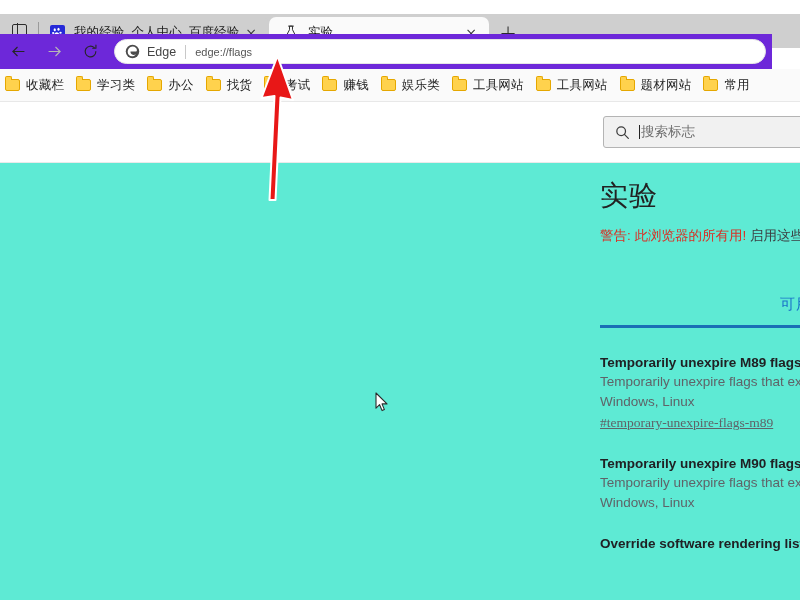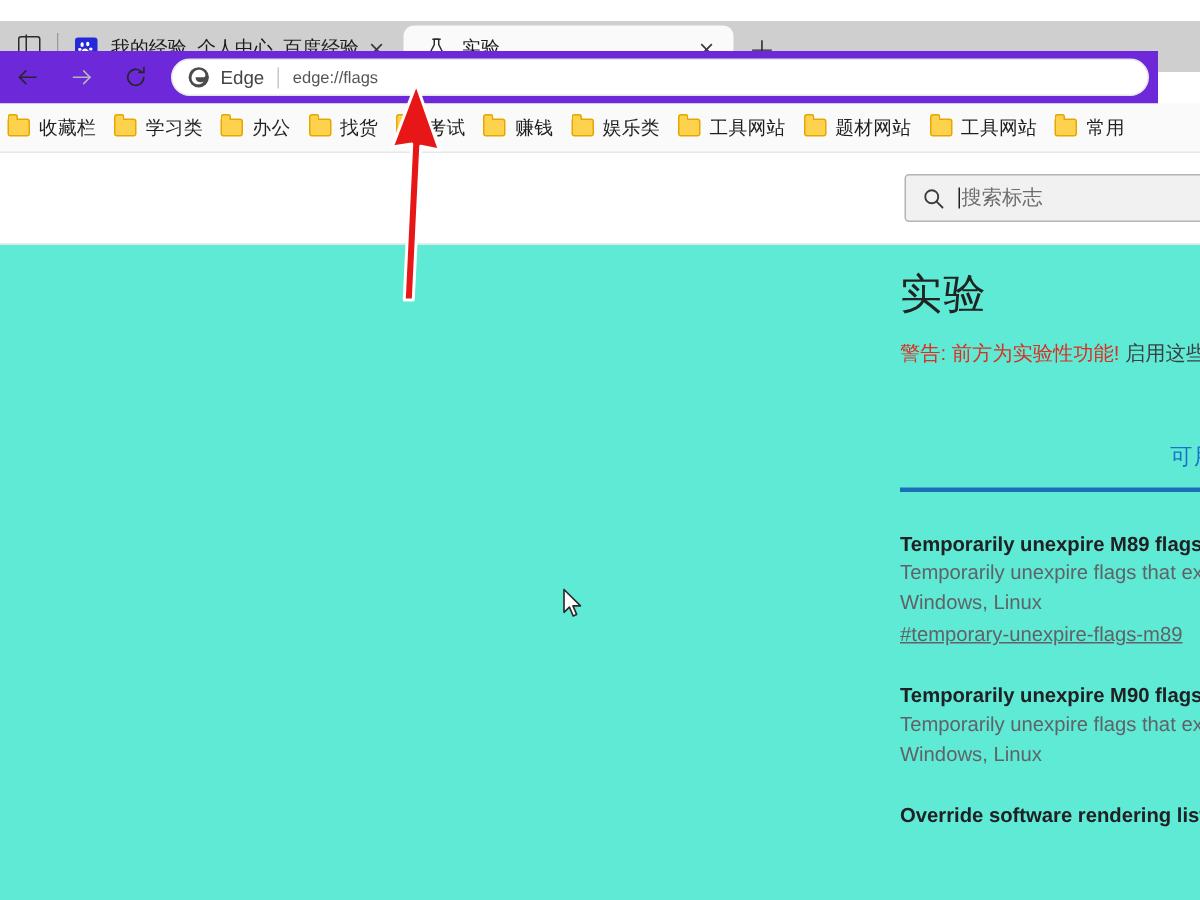--- a/index.html
+++ b/index.html
@@ -155,21 +155,21 @@
   .flag-name{
     font-size:13.5px;font-weight:bold;color:#202124;line-height:19px;
     white-space:nowrap;
   }
   .flag-desc{
     font-size:13.5px;color:#5f6368;line-height:20px;white-space:nowrap;
   }
   .flag-desc .plat{display:block;}
   .flag-link{
     font-size:13.5px;color:#5f6368;line-height:21px;
-    text-decoration:underline;white-space:nowrap;display:inline-block;
+    text-decoration:underline;white-space:nowrap;display:inline-block;font-family:Liberation Serif, serif;
   }
 
   
   .red-arrow{position:absolute;left:248px;top:52px;pointer-events:none;}
   .cursor{position:absolute;left:375px;top:392px;pointer-events:none;}
 </style>
 </head>
 <body>
 
 <div class="browser">
@@ -283,25 +283,25 @@
     <div class="bm">
         <span class="bm-folder"></span>
         <span class="bm-label">娱乐类</span>
       </div>
     <div class="bm">
         <span class="bm-folder"></span>
         <span class="bm-label">工具网站</span>
       </div>
     <div class="bm">
         <span class="bm-folder"></span>
+        <span class="bm-label">工具网站</span>
+      </div>
+    <div class="bm">
+        <span class="bm-folder"></span>
         <span class="bm-label">题材网站</span>
-      </div>
-    <div class="bm">
-        <span class="bm-folder"></span>
-        <span class="bm-label">工具网站</span>
       </div>
     <div class="bm">
         <span class="bm-folder"></span>
         <span class="bm-label">常用</span>
       </div>
   </div>
 
   <div class="page">
 
     <div class="flags-header">
@@ -314,21 +314,21 @@
         </svg>
         <span class="search-ph"><span class="caret"></span><span>搜索标志</span></span>
       </div>
     </div>
 
     <div class="flags-body">
 
       <div class="flags-title">实验</div>
 
       <div class="flags-warning">
-        <span class="warn">警告: 前方为实验性功能!</span><span> 启用这些</span><br>
+        <span class="warn">警告: 此浏览器的所有用!</span><span> 启用这些</span><br>
       </div>
 
       <div class="tabs-row">
         <div class="tab-avail">可用</div>
         <div class="tabs-underline"></div>
       </div>
 
       <div class="flag-list">
 
         <div class="flag-item">

